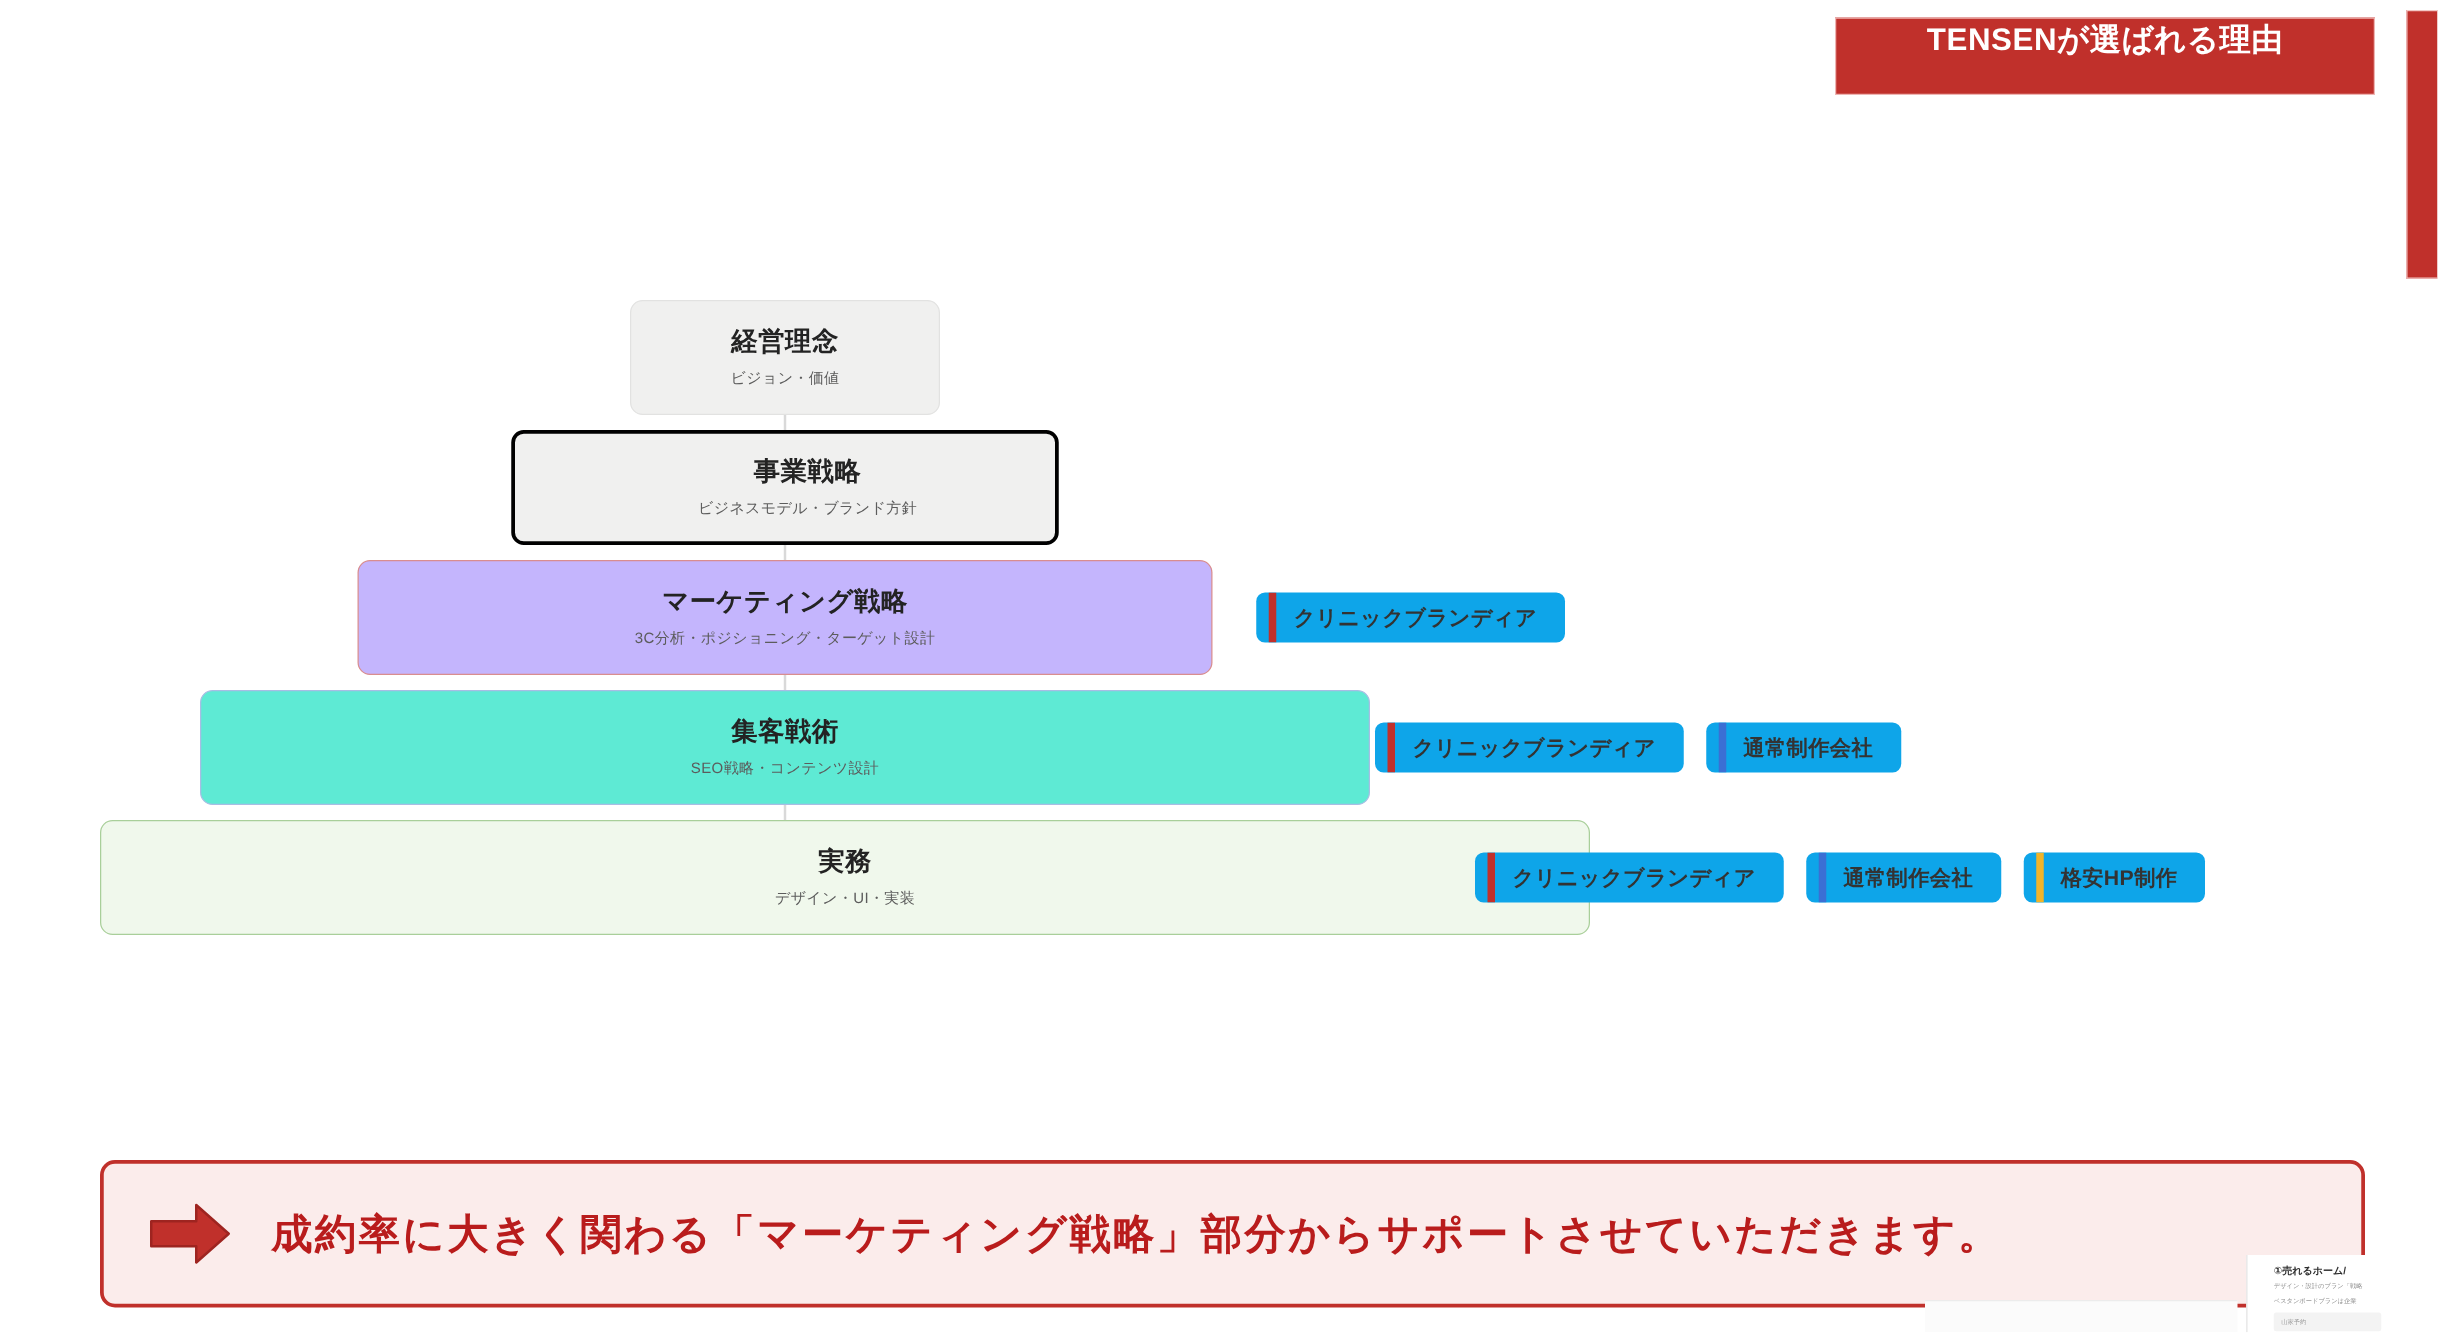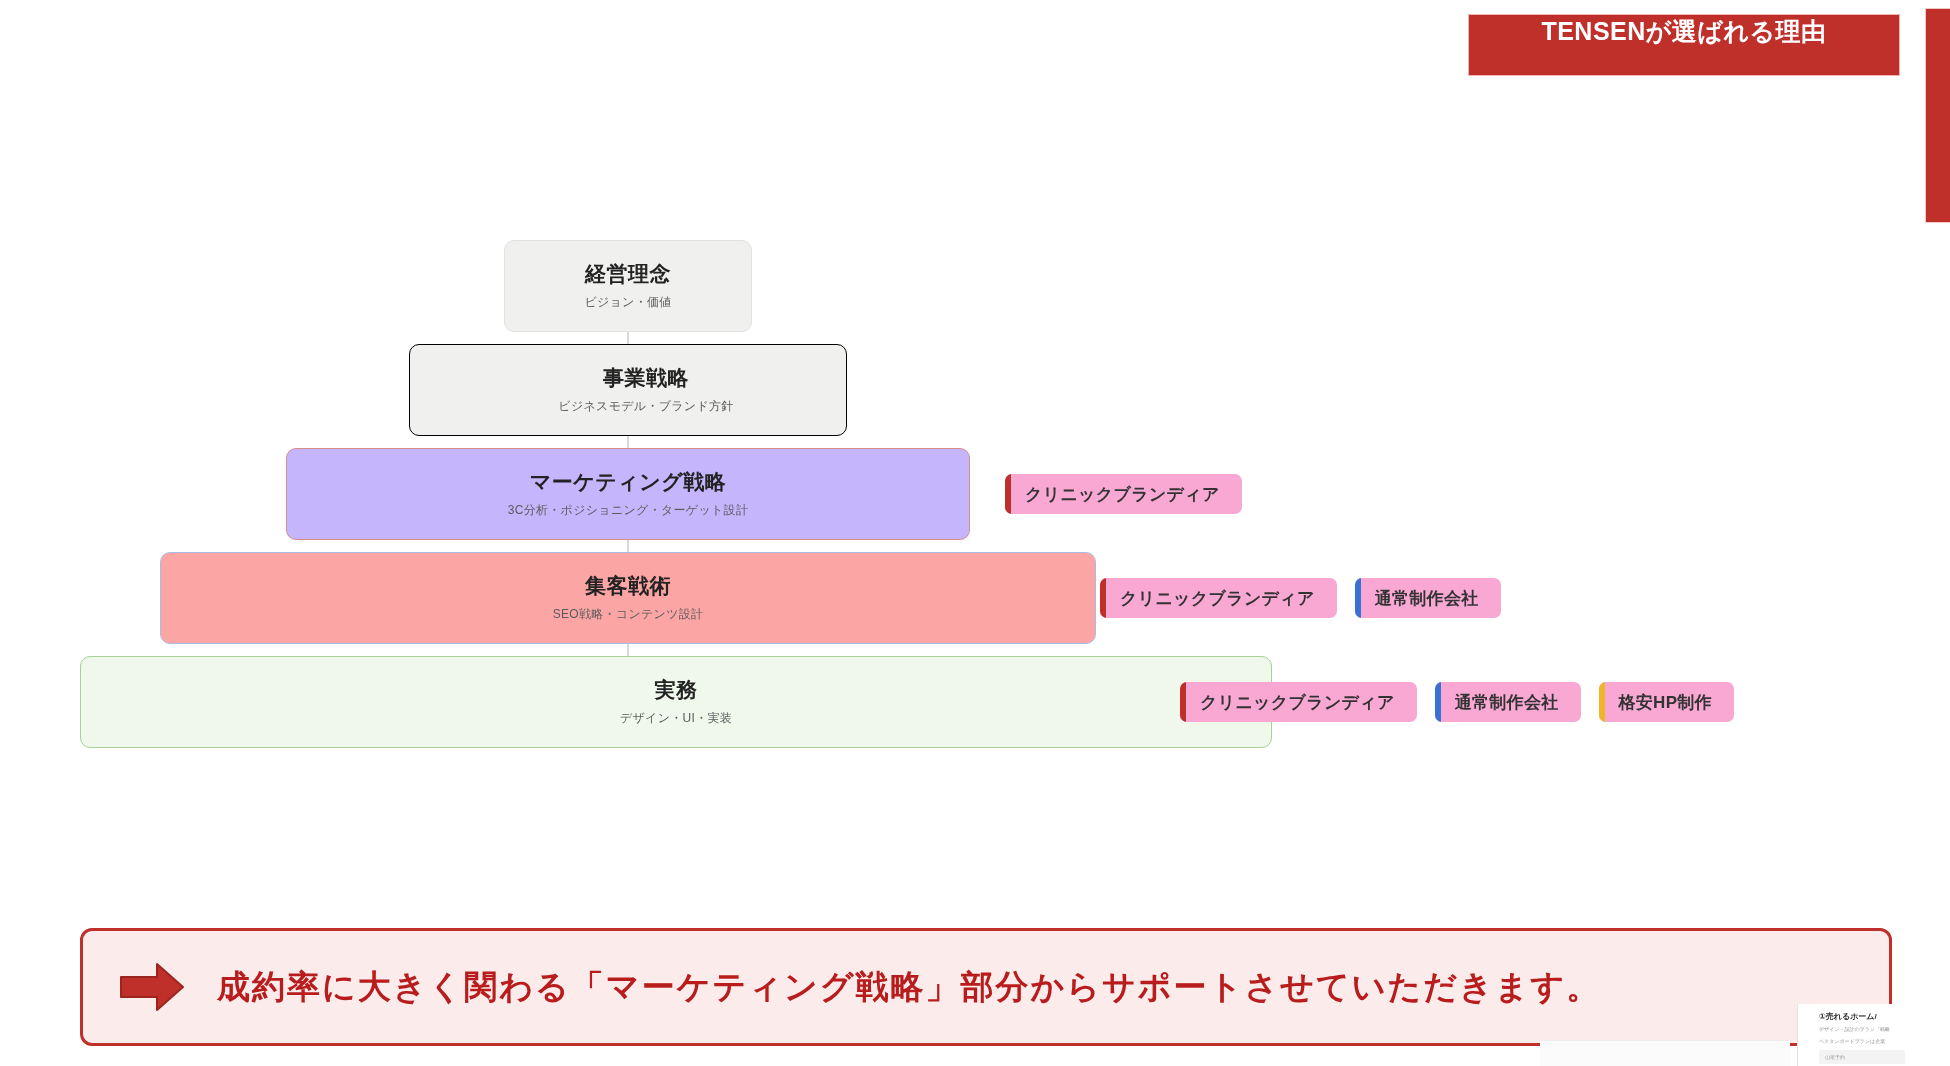--- a/index.html
+++ b/index.html
@@ -101,46 +101,47 @@
     letter-spacing: 0.5px;
   }
   .box-sub {
     font-size: 12px;
     color: #5c5c5c;
     margin-top: 6px;
     letter-spacing: 0.3px;
   }
 
   .lv-1 .box { left: 504px; width: 248px; background: #f0f0ef; border: 1px solid #e2e2e1; text-align: right; }
-  .lv-2 .box { left: 409px; width: 438px; background: #f0f0ef; border: 1px solid #000000; padding-left: 36px; }
+  .lv-2 .box { left: 409px; width: 438px; background: #f0f0ef; border: 3px solid #000000; padding-left: 36px; }
   .lv-3 .box { left: 286px; width: 684px; background: #c4b5fd; border: 1.5px solid #d98d8f; }
-  .lv-4 .box { left: 160px; width: 936px; background: #fca5a5; border: 1.5px solid #a8bde4; }
+  .lv-4 .box { left: 160px; width: 936px; background: #5eead4; border: 1.5px solid #a8bde4; }
   .lv-5 .box { left: 80px; width: 1192px; background: #f0f8ec; border: 1.5px solid #a9cf9a; }
 
   .connector {
     position: absolute;
     width: 2px;
     background: #d9d9d9;
     left: 627px;
   }
 
   
   .tag-group {
     position: absolute;
     display: flex;
     align-items: center;
     gap: 18px;
   }
   .tag {
     display: flex;
     align-items: stretch;
     height: 40px;
-    background: #f9a8d4;
+    background: #0ea5e9;
     border-radius: 7px;
     overflow: hidden;
+    padding-left: 10px;
   }
   .tag-bar {
     width: 6px;
     flex: 0 0 6px;
   }
   .tag-label {
     display: flex;
     align-items: center;
     padding: 0 22px 0 14px;
     font-size: 17px;

